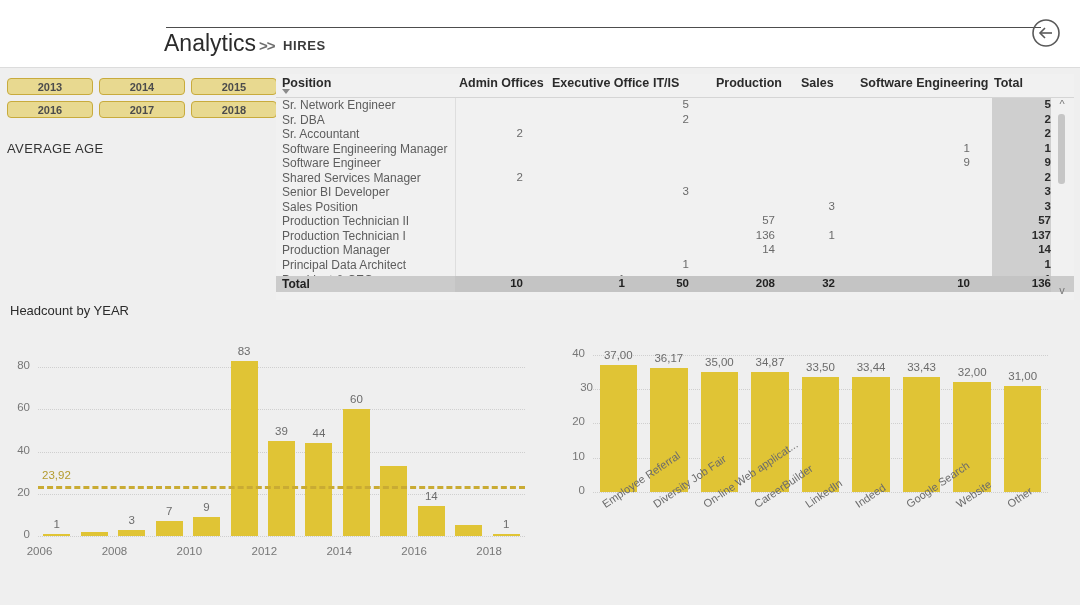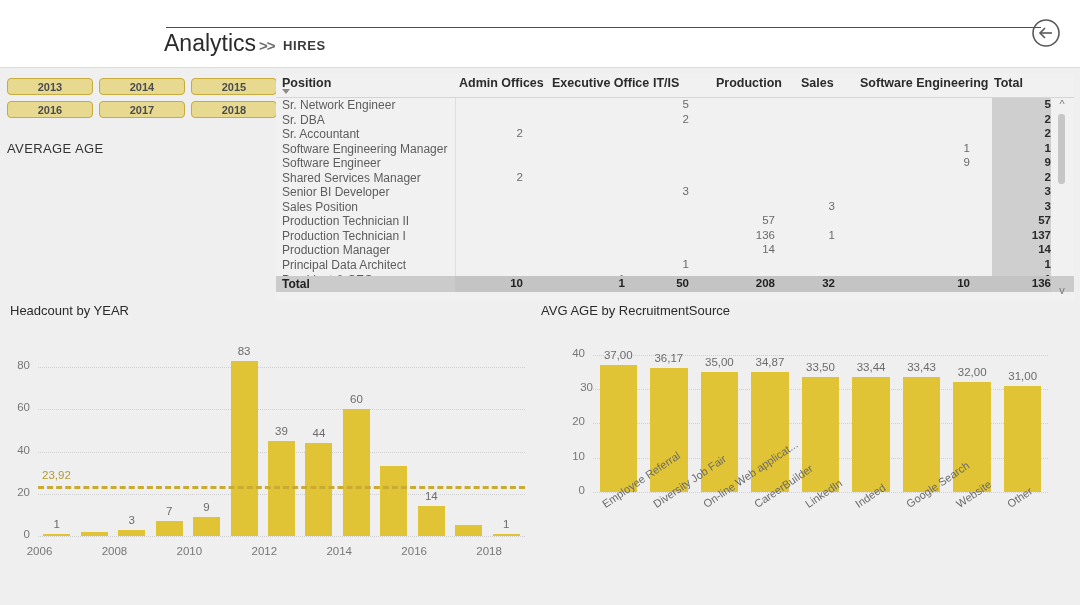--- a/index.html
+++ b/index.html
@@ -253,21 +253,20 @@
       <div class="avglabel" style="left: 42px; top: 146.502px;">23,92</div>
       <div class="xtick" style="left: 26.7308px; top: 223px; width: 60px;">2006</div>
       <div class="xtick" style="left: 101.654px; top: 223px; width: 60px;">2008</div>
       <div class="xtick" style="left: 176.577px; top: 223px; width: 60px;">2010</div>
       <div class="xtick" style="left: 251.5px; top: 223px; width: 60px;">2012</div>
       <div class="xtick" style="left: 326.423px; top: 223px; width: 60px;">2014</div>
       <div class="xtick" style="left: 401.346px; top: 223px; width: 60px;">2016</div>
       <div class="xtick" style="left: 476.269px; top: 223px; width: 60px;">2018</div>
     </div>
 
-  <div class="chart-title" style="left:541px; top:303px;">AVG AGE by RecruitmentSource</div>
   <div class="plot" id="chart2" style="left:535px; top:322px; width:545px; height:270px;">
       <div class="gridline" style="left: 58px; top: 170px; width: 455px;"></div>
       <div class="ytick" style="left: 0px; top: 162px; width: 50px;">0</div>
       <div class="gridline" style="left: 58px; top: 135.714px; width: 455px;"></div>
       <div class="ytick" style="left: 0px; top: 127.714px; width: 50px;">10</div>
       <div class="gridline" style="left: 58px; top: 101.429px; width: 455px;"></div>
       <div class="ytick" style="left: 0px; top: 93.4286px; width: 50px;">20</div>
       <div class="gridline" style="left: 58px; top: 67.1429px; width: 455px;"></div>
       <div class="ytick" style="left: 8px; top: 59.1429px; width: 50px;">30</div>
       <div class="gridline" style="left: 58px; top: 32.8571px; width: 455px;"></div>

